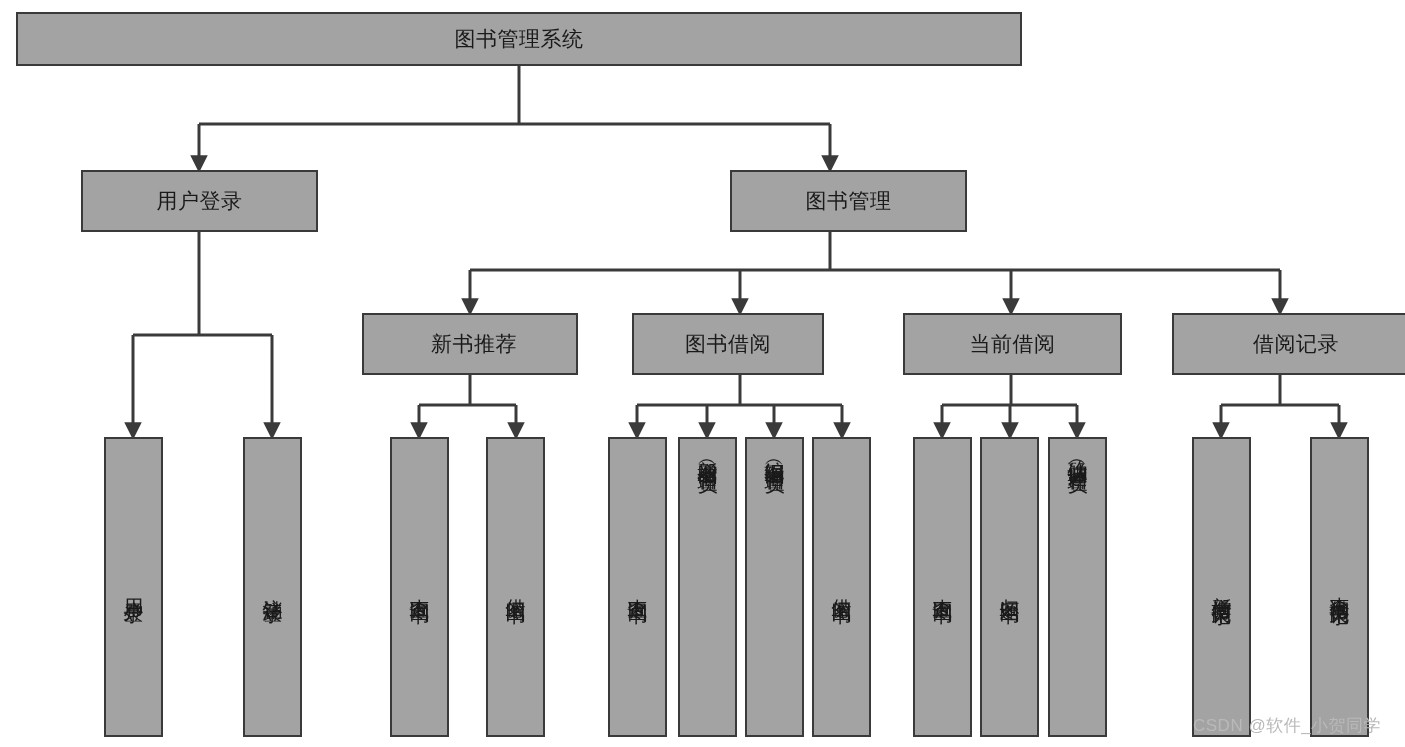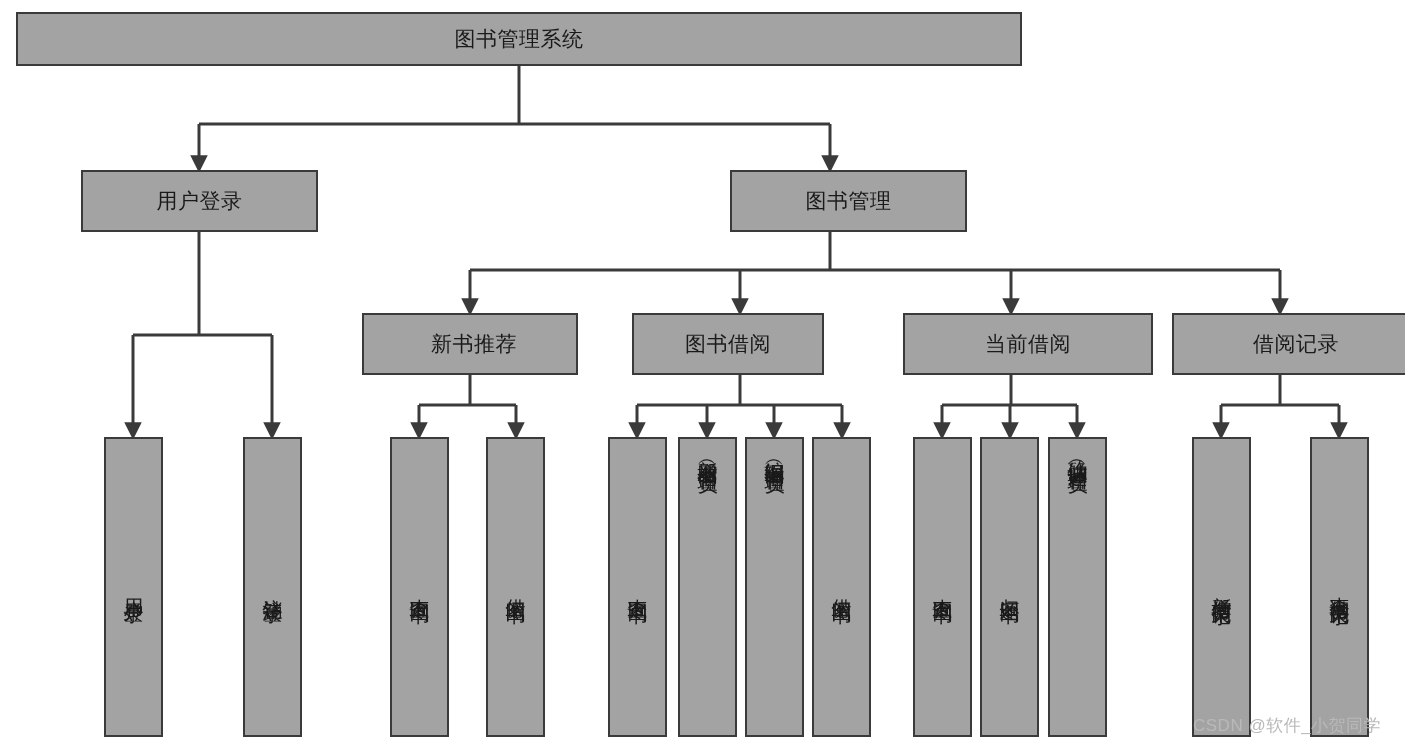--- a/index.html
+++ b/index.html
@@ -134,21 +134,21 @@
   <div class="node-box" style="left:711px; top:170px; width:237px; height:62px;margin-left:19px;">
     <span class="node-label-h">图书管理</span>
   </div>
 
   <div class="node-box" style="left:362px; top:313px; width:216px; height:62px;padding-left:8px;">
     <span class="node-label-h">新书推荐</span>
   </div>
   <div class="node-box" style="left:632px; top:313px; width:192px; height:62px;">
     <span class="node-label-h">图书借阅</span>
   </div>
-  <div class="node-box" style="left:903px; top:313px; width:250px; height:62px;">
+  <div class="node-box" style="left:903px; top:313px; width:219px; height:62px;">
     <span class="node-label-h">当前借阅</span>
   </div>
   <div class="node-box" style="left:1172px; top:313px; width:248px; height:62px;">
     <span class="node-label-h">借阅记录</span>
   </div>
 
   <div class="node-box leaf-box mid" style="left:104px; top:437px; width:59px; height:300px;">
     <span class="node-label-v">用户登录</span>
   </div>
   <div class="node-box leaf-box mid" style="left:243px; top:437px; width:59px; height:300px;">

